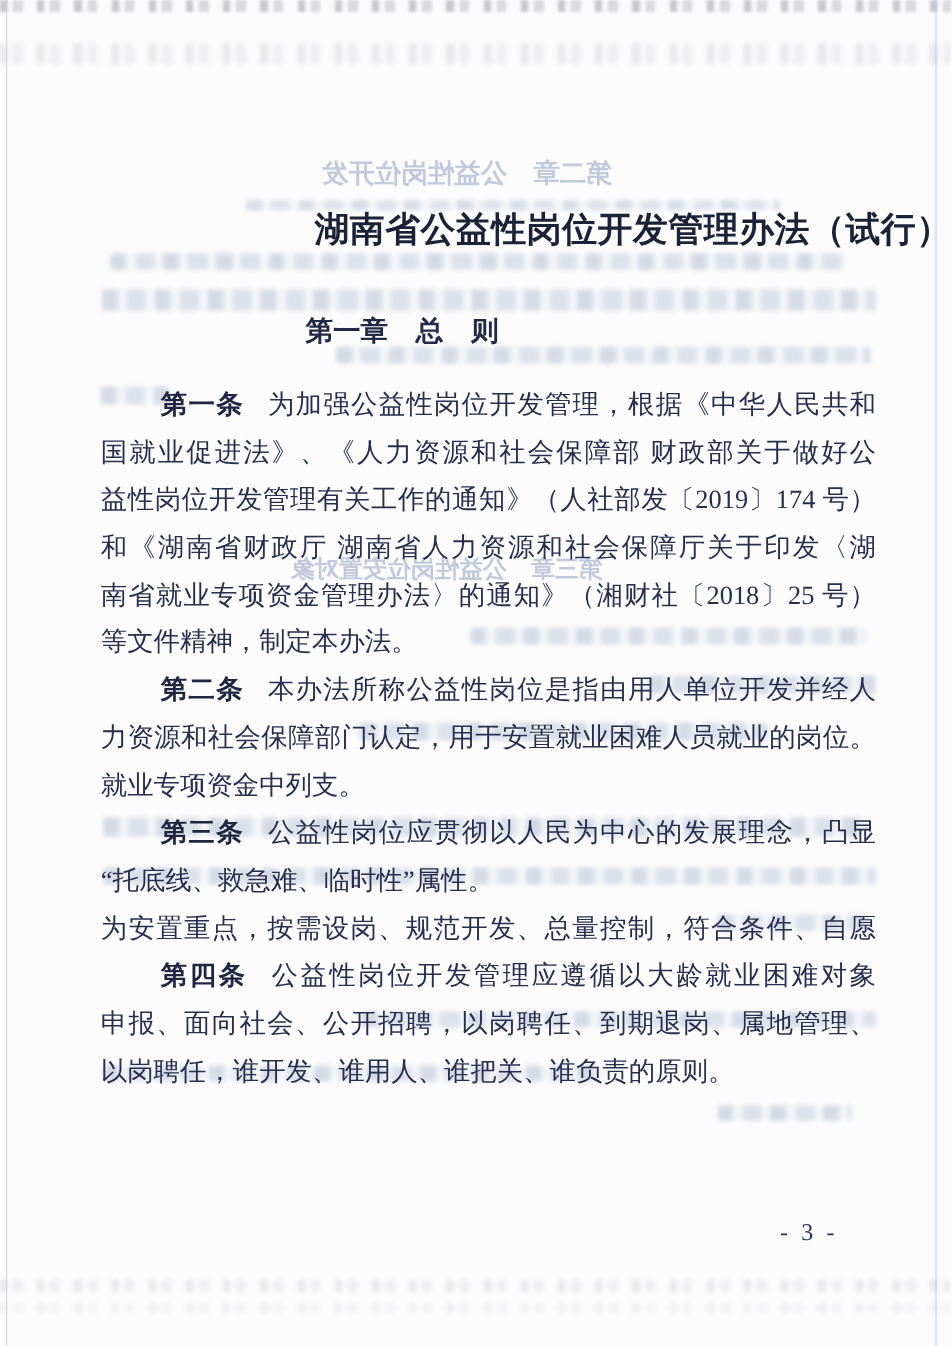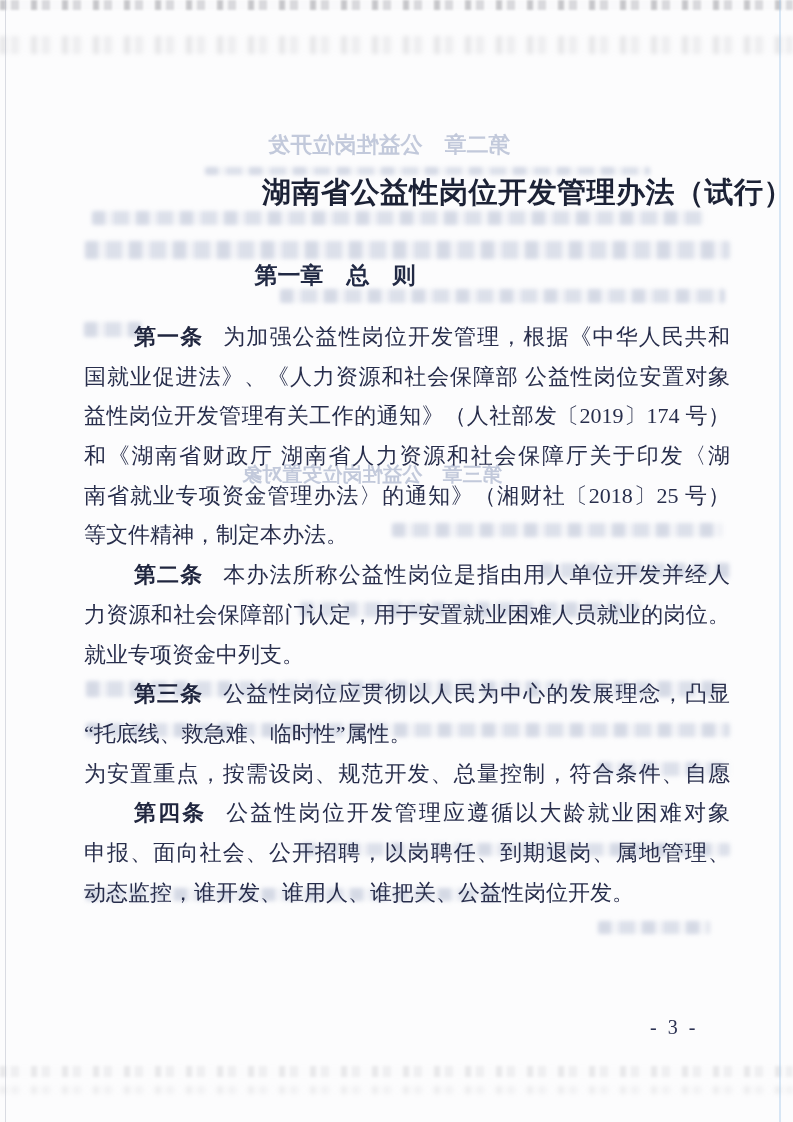--- a/index.html
+++ b/index.html
@@ -113,34 +113,34 @@
   <div class="smudge" style="left:302px;top:843px;width:428px;height:13px;"></div>
   <div class="smudge" style="left:86px;top:888px;width:418px;height:13px;"></div>
   <div class="smudge" style="left:598px;top:921px;width:112px;height:13px;"></div>
 
   <div class="doc-title">湖南省公益性岗位开发管理办法（试行）</div>
   <div class="chapter">第一章　总　则</div>
 
   <div class="body-text">
 
     <div class="line first j"><span class="term">第一条</span><span>为加强公益性岗位开发管理，根据《中华人民共和</span></div>
-    <div class="line j">国就业促进法》、《人力资源和社会保障部 公益性岗位安置对象</div>
+    <div class="line j">国就业促进法》、《人力资源和社会保障部 财政部关于做好公</div>
     <div class="line j">益性岗位开发管理有关工作的通知》（人社部发〔2019〕174 号）</div>
     <div class="line j">和《湖南省财政厅 湖南省人力资源和社会保障厅关于印发〈湖</div>
     <div class="line j">南省就业专项资金管理办法〉的通知》（湘财社〔2018〕25 号）</div>
     <div class="line">等文件精神，制定本办法。</div>
 
     <div class="line first j"><span class="term">第二条</span><span>本办法所称公益性岗位是指由用人单位开发并经人</span></div>
     <div class="line j">力资源和社会保障部门认定，用于安置就业困难人员就业的岗位。</div>
     <div class="line">就业专项资金中列支。</div>
 
     <div class="line first j"><span class="term">第三条</span><span>公益性岗位应贯彻以人民为中心的发展理念，凸显</span></div>
     <div class="line">“托底线、救急难、临时性”属性。</div>
 
     <div class="line j">为安置重点，按需设岗、规范开发、总量控制，符合条件、自愿</div>
     <div class="line first j"><span class="term">第四条</span><span>公益性岗位开发管理应遵循以大龄就业困难对象</span></div>
     <div class="line j">申报、面向社会、公开招聘，以岗聘任、到期退岗、属地管理、</div>
-    <div class="line">动态监控，谁开发、谁用人、谁把关、公益性岗位开发。</div>
+    <div class="line">以岗聘任，谁开发、谁用人、谁把关、谁负责的原则。</div>
   </div>
 
   <div class="page-num">- 3 -</div>
 
 </div>
 
 </body></html>

